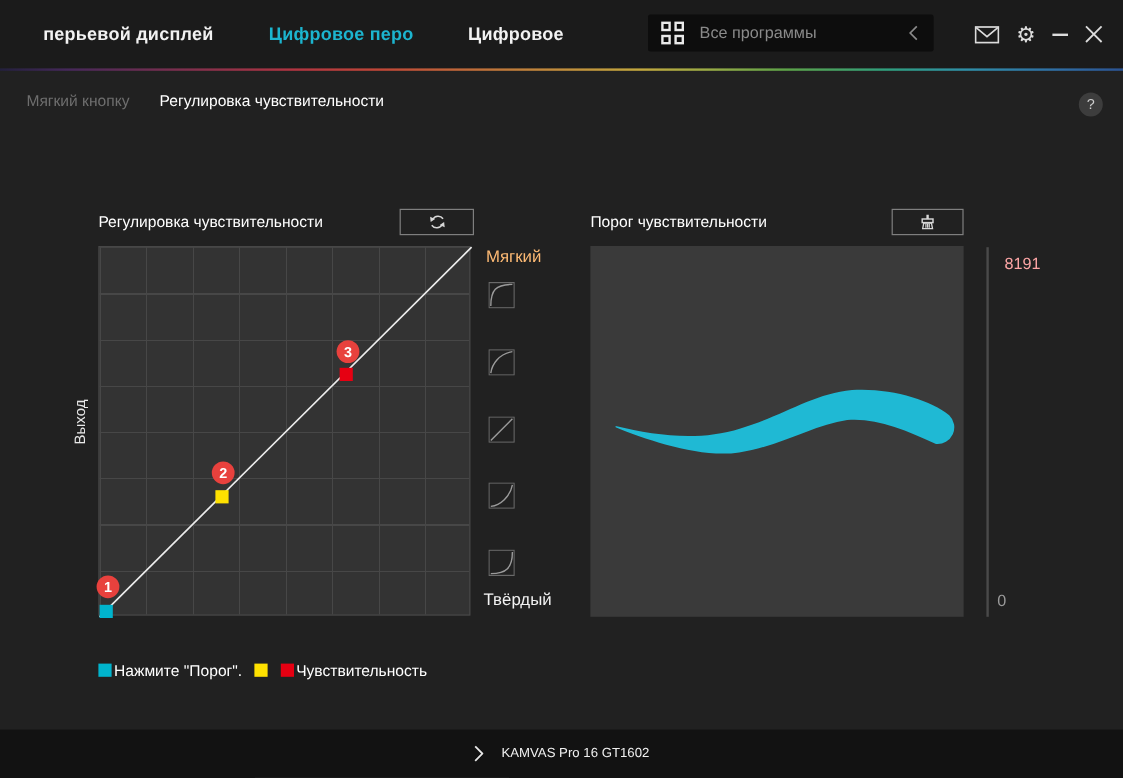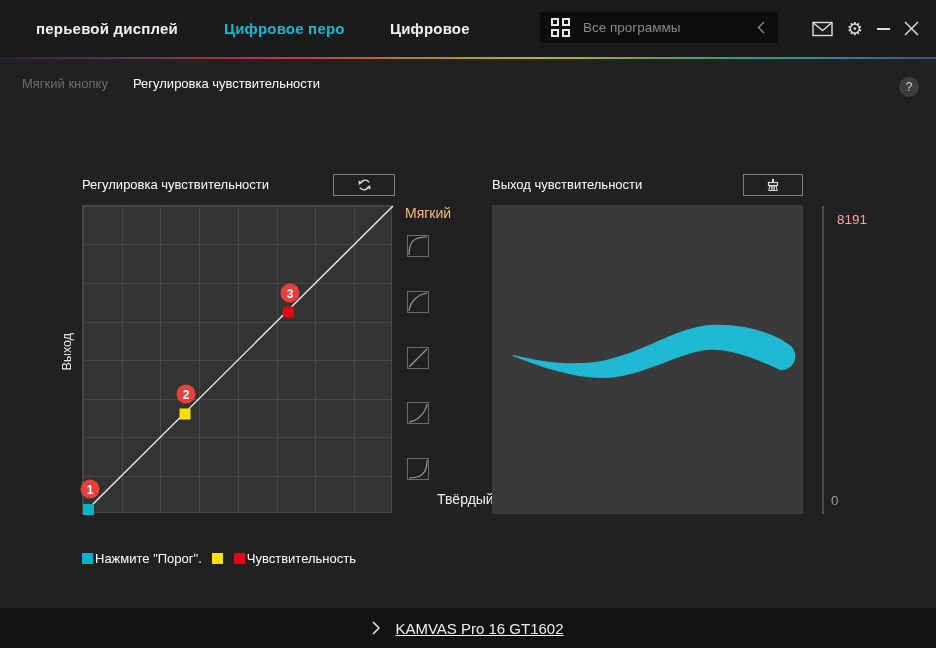--- a/index.html
+++ b/index.html
@@ -43,21 +43,21 @@
   .refresh-btn { position:absolute; left:333px; top:174px; width:62px; height:22px;
                  border:1px solid #7f7f7f; background:transparent; display:flex;
                  align-items:center; justify-content:center; cursor:pointer; }
   .graph { position:absolute; left:82px; top:205px; width:310px; height:308px; background:#333333;
            border:1px solid #474747;
            background-image:
              repeating-linear-gradient(to right, #474747 0 1px, transparent 1px 38.75px),
              repeating-linear-gradient(to bottom, #474747 0 1px, transparent 1px 38.5px); }
   .graph svg { overflow:visible; }
   .soft-label { position:absolute; left:405px; top:205px; font-size:14px; color:#fdba74; }
-  .hard-label { position:absolute; left:403px; top:491px; font-size:14px; color:#f2f2f2;margin-left:34px; }
+  .hard-label { position:absolute; left:403px; top:491px; font-size:14px; color:#f2f2f2; }
   .preset { position:absolute; left:407px; width:22px; height:22px; background:transparent;
             border:none; cursor:pointer; padding:0; }
   .p1{top:235px;} .p2{top:291px;} .p3{top:347px;} .p4{top:402px;} .p5{top:458px;}
   .y-axis { position:absolute; left:60px; top:333px; font-size:12.5px; color:#e8e8e8;
             writing-mode:vertical-rl; transform:rotate(180deg); }
   .x-axis { position:absolute; left:82px; top:517px; width:310px; text-align:center;
             font-size:12.5px; color:#e8e8e8; }
 
   .legend { position:absolute; left:82px; top:551px; display:flex; align-items:center; }
   .sq { width:11px; height:11px; display:inline-block; }
@@ -72,21 +72,21 @@
                border:1px solid #7f7f7f; background:transparent; display:flex;
                align-items:center; justify-content:center; cursor:pointer; }
   .canvas { position:absolute; left:492px; top:205px; width:311px; height:309px; background:#3a3a3a; }
   .scale-line { position:absolute; left:822px; top:206px; width:2px; height:308px; background:#4a4a4a; }
   .scale-max { position:absolute; left:837px; top:212px; font-size:13.5px; color:#fca5a5;text-align:center; }
   .scale-min { position:absolute; left:831px; top:493px; font-size:13.5px; color:#9a9a9a; }
 
   
   .footer { position:absolute; left:0; top:608px; width:936px; height:40px; background:#121212;
             display:flex; align-items:center; justify-content:center; gap:15px; cursor:pointer; }
-  .device-name { font-size:15px; color:#f0f0f0;text-decoration:underline; }
+  .device-name { font-size:11px; color:#f0f0f0; }
 
   .badge-text { font-size:12px; font-weight:bold; fill:#ffffff; }
 </style>
 </head>
 <body>
 
 <div class="app">
 
   <div class="topbar">
     <span class="tab tab1">перьевой дисплей</span>
@@ -196,21 +196,21 @@
   <span class="y-axis">Выход</span>
 
   <div class="legend">
     <span class="sq sq-cyan"></span>
     <span class="legend-text">Нажмите "Порог".</span>
     <span class="sq sq-yellow"></span>
     <span class="sq sq-red"></span>
     <span class="legend-text">Чувствительность</span>
   </div>
 
-  <span class="rp-title">Выход чувствительности</span>
+  <span class="rp-title">Порог чувствительности</span>
 
   <button class="clear-btn">
     <svg width="16" height="15" viewBox="0 0 16 15">
       <path d="M8 1 v3.5" stroke="#d8d8d8" stroke-width="2" fill="none"></path>
       <rect x="3.5" y="4.5" width="9" height="3" fill="none" stroke="#d8d8d8" stroke-width="1.2"></rect>
       <path d="M4.8 8 h6.4 l0.9 4.5 h-8.2 z" fill="none" stroke="#d8d8d8" stroke-width="1.1"></path>
       <path d="M6.6 8.4 v3.4 M8 8.4 v3.4 M9.4 8.4 v3.4" stroke="#d8d8d8" stroke-width="1"></path>
     </svg>
   </button>
 

